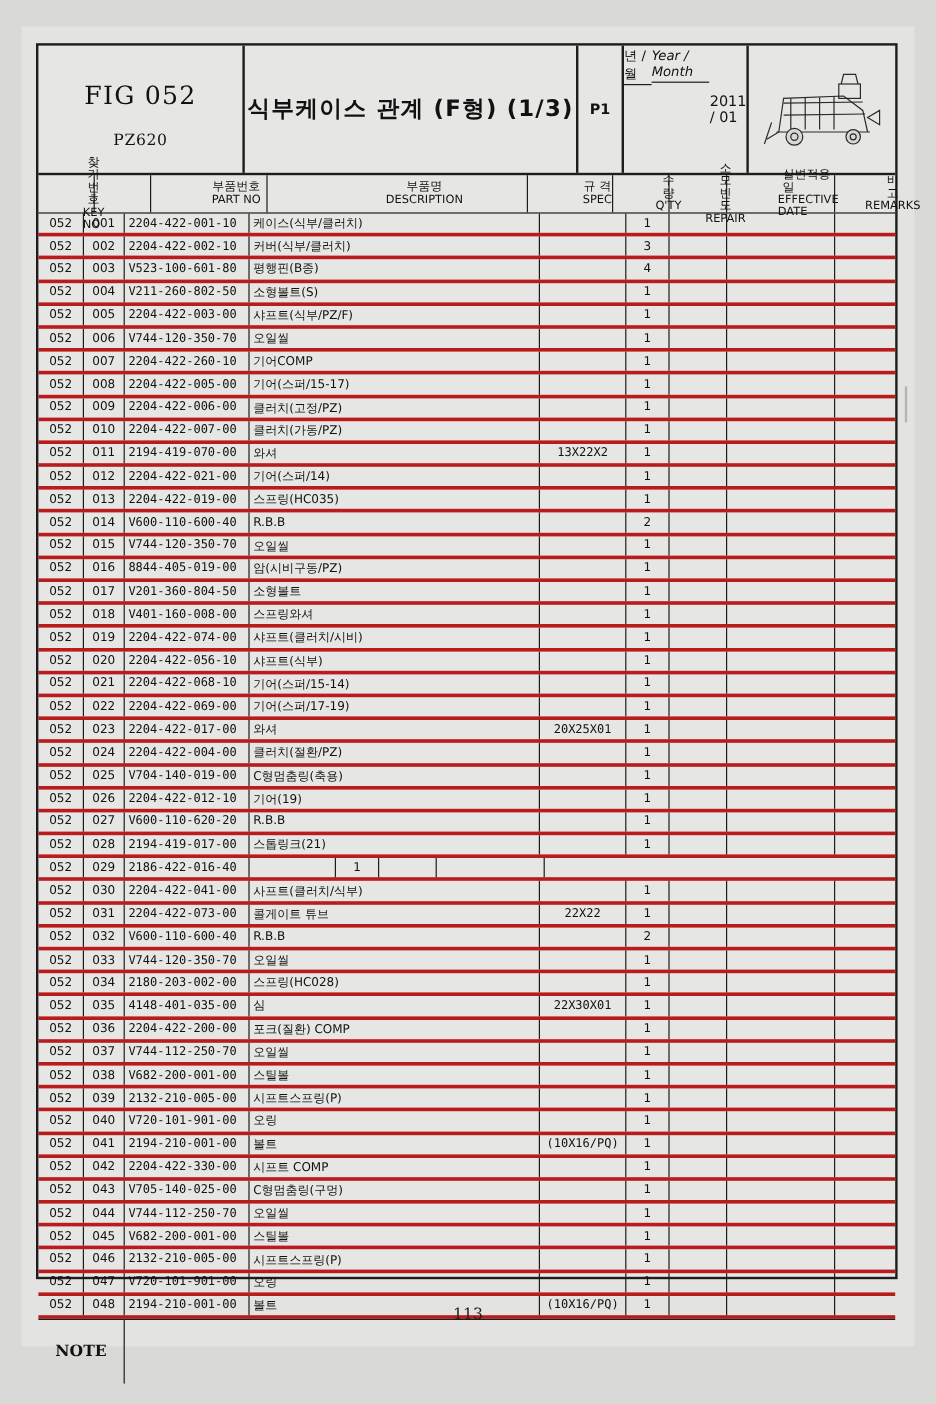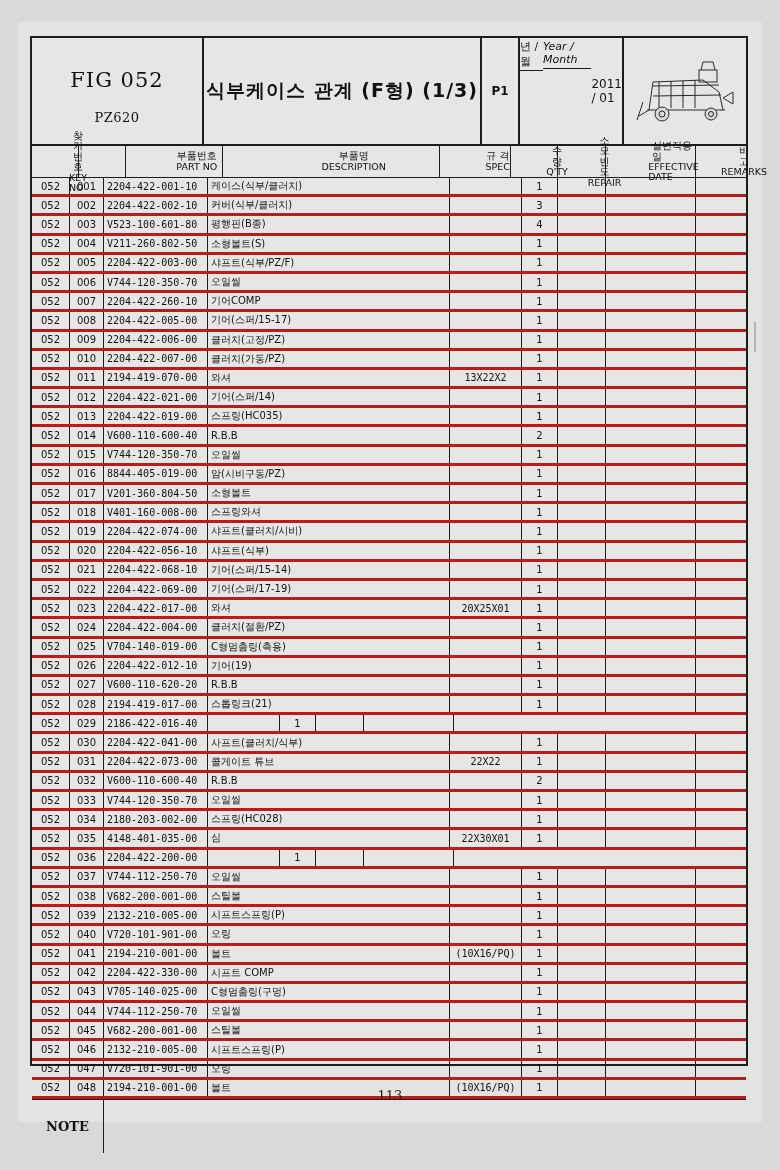--- a/index.html
+++ b/index.html
@@ -623,20 +623,21 @@
           <div class="c-spec ctr mono">22X30X01</div>
           <div class="c-qty ctr">1</div>
           <div class="c-rep ctr"></div>
           <div class="c-eff ctr"></div>
           <div class="c-rem ctr"></div>
         </div>
         <div class="row">
           <div class="c-key ctr">052</div>
           <div class="c-seq ctr">036</div>
           <div class="c-part lft mono">2204-422-200-00</div>
+          <div class="c-desc lft">포크(질환) COMP</div>
           <div class="c-spec ctr mono"></div>
           <div class="c-qty ctr">1</div>
           <div class="c-rep ctr"></div>
           <div class="c-eff ctr"></div>
           <div class="c-rem ctr"></div>
         </div>
         <div class="row">
           <div class="c-key ctr">052</div>
           <div class="c-seq ctr">037</div>
           <div class="c-part lft mono">V744-112-250-70</div>

